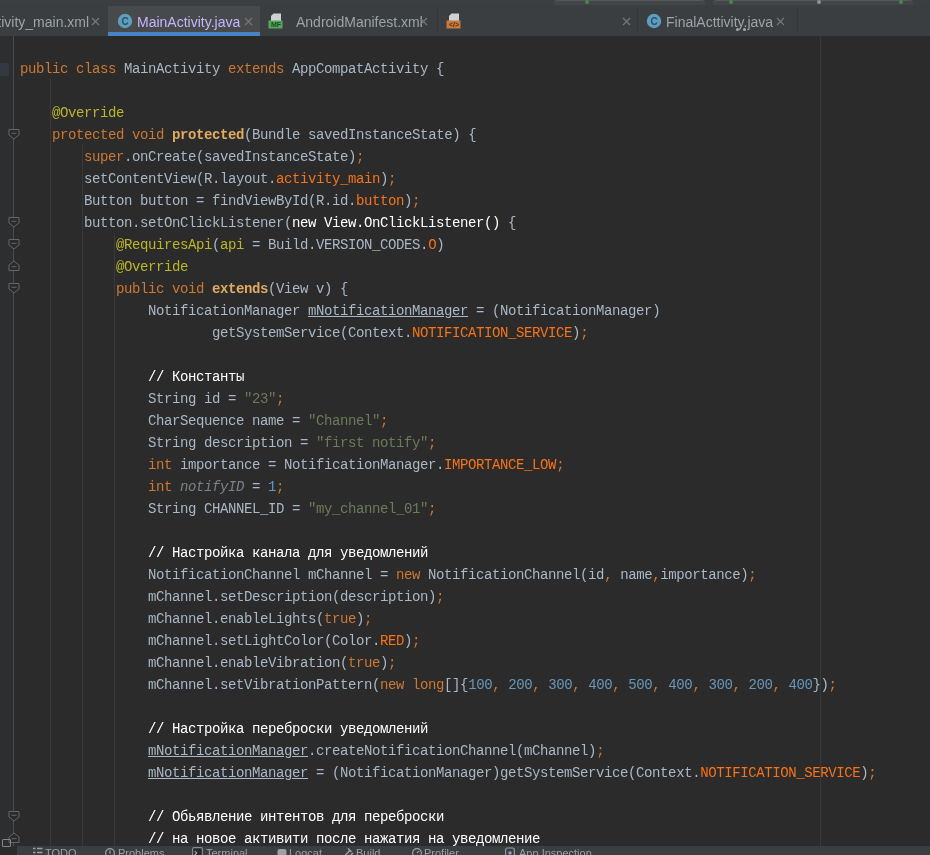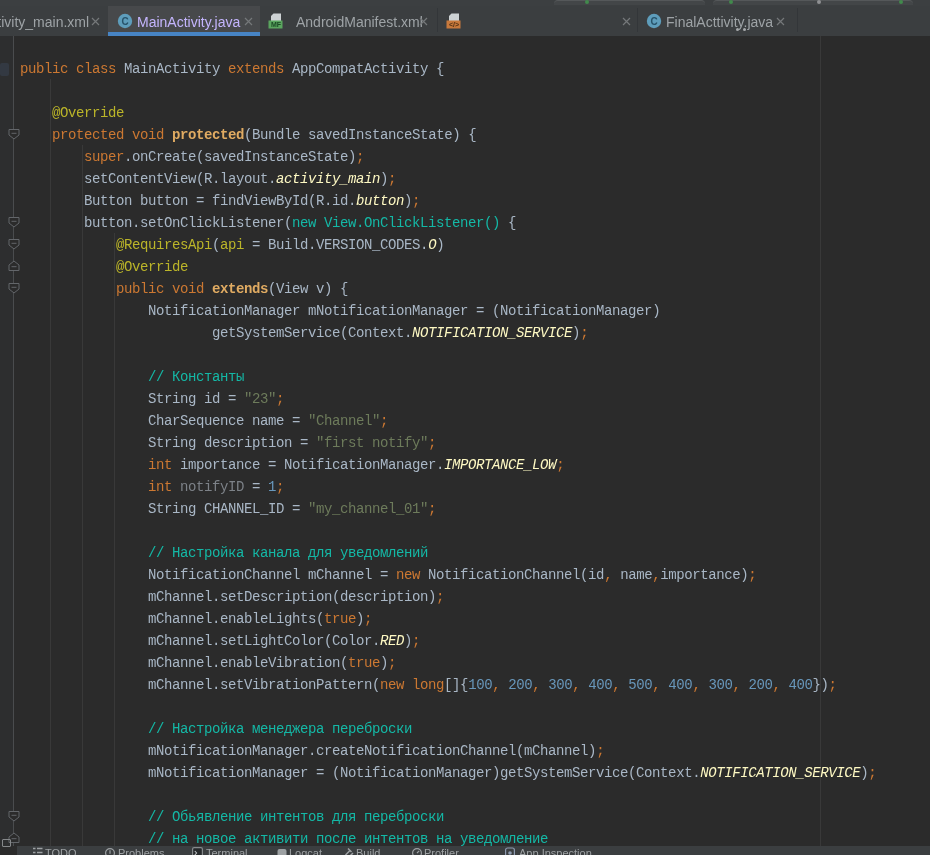--- a/index.html
+++ b/index.html
@@ -18,24 +18,24 @@
 #foldline{position:absolute;left:13px;top:0;width:1px;height:810px;background:#4a4c4e;}
 .iguide{position:absolute;width:1px;background:#393939;}
 #margin{position:absolute;left:820px;top:0;width:1px;height:810px;background:#393939;}
 .fold{position:absolute;left:8px;}
 #code{position:absolute;left:20px;top:22px;margin:0;font-family:"Liberation Mono",monospace;font-size:14px;letter-spacing:-0.4px;line-height:22px;color:#a9b7c6;white-space:pre;}
 #code .k{color:#cc7832;}
 #code .an{color:#bbb529;}
 #code .m{color:#e0ab62;font-weight:bold;}
 #code .s{color:#6d7b5b;}
 #code .n{color:#6897bb;}
-#code .c{color:#14b8a6;}
-#code .f{color:#fef9c3;font-style:italic;}
-#code .u{}
-#code .gr{color:#7d8288;}
+#code .c{color:#ffffff;}
+#code .f{color:#f97316;}
+#code .u{text-decoration:underline;}
+#code .gr{color:#7d8288;font-style:italic;}
 #bbar{position:absolute;left:17px;top:846px;width:930px;height:9px;background:#3b3e40;overflow:hidden;}
 .bitem{position:absolute;top:1px;font-size:11px;color:#9da1a3;white-space:nowrap;}
 .bico{position:absolute;top:1px;}
 </style></head><body>
 <div id="header">
   <div id="toolbar">
     <div class="tbtn" style="left:554px;width:151px;"></div>
     <div class="tbtn" style="left:713px;width:200px;"></div>
     <div class="dot" style="left:585px;top:0px;width:4px;height:4px;background:#418a4c;"></div>
     <div class="dot" style="left:729px;top:0px;width:4px;height:4px;background:#418a4c;"></div>
@@ -147,26 +147,26 @@
                 String CHANNEL_ID = <span class="s">"my_channel_01"</span><span class="k">;</span>
 
                 <span class="c">// Настройка канала для уведомлений</span>
                 NotificationChannel mChannel = <span class="k">new</span> NotificationChannel(id<span class="k">,</span> name<span class="k">,</span>importance)<span class="k">;</span>
                 mChannel.setDescription(description)<span class="k">;</span>
                 mChannel.enableLights(<span class="k">true</span>)<span class="k">;</span>
                 mChannel.setLightColor(Color.<span class="f">RED</span>)<span class="k">;</span>
                 mChannel.enableVibration(<span class="k">true</span>)<span class="k">;</span>
                 mChannel.setVibrationPattern(<span class="k">new</span> <span class="k">long</span>[]{<span class="n">100</span><span class="k">,</span> <span class="n">200</span><span class="k">,</span> <span class="n">300</span><span class="k">,</span> <span class="n">400</span><span class="k">,</span> <span class="n">500</span><span class="k">,</span> <span class="n">400</span><span class="k">,</span> <span class="n">300</span><span class="k">,</span> <span class="n">200</span><span class="k">,</span> <span class="n">400</span>})<span class="k">;</span>
 
-                <span class="c">// Настройка менеджера переброски</span>
+                <span class="c">// Настройка переброски уведомлений</span>
                 <span class="u">mNotificationManager</span>.createNotificationChannel(mChannel)<span class="k">;</span>
                 <span class="u">mNotificationManager</span> = (NotificationManager)getSystemService(Context.<span class="f">NOTIFICATION_SERVICE</span>)<span class="k">;</span>
 
                 <span class="c">// Обьявление интентов для переброски</span>
-                <span class="c">// на новое активити после интентов на уведомление</span></pre>
+                <span class="c">// на новое активити после нажатия на уведомление</span></pre>
 </div>
 <div id="bbar">
   <svg class="bico" style="left:16px;" width="10" height="12">
       <path d="M0,1.5 h2.5 M4,1.5 h5.5 M0,5.5 h2.5 M4,5.5 h5.5 M0,9.5 h2.5 M4,9.5 h5.5" stroke="#9da1a3" stroke-width="1.4"></path>
     </svg>
   <div class="bitem" style="left:28px;">TODO</div>
   <svg class="bico" style="left:88px;" width="10" height="12">
       <circle cx="5" cy="6" r="4.4" fill="none" stroke="#9da1a3" stroke-width="1.2"></circle>
       <path d="M5,3.2 v3.6" stroke="#9da1a3" stroke-width="1.2"></path>
     </svg>

